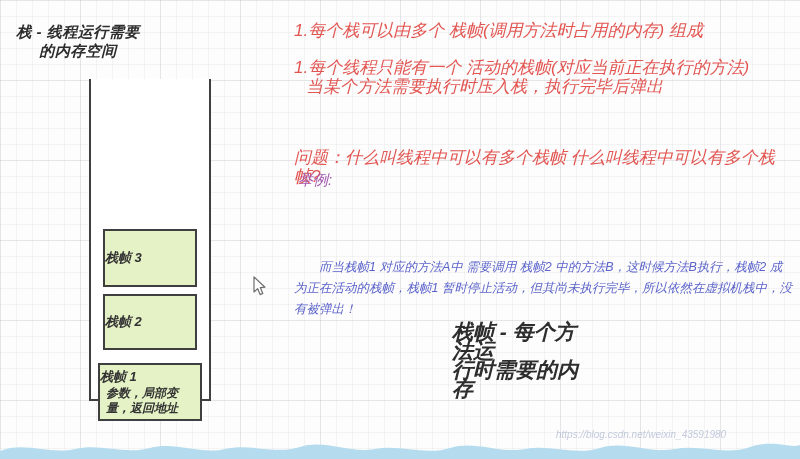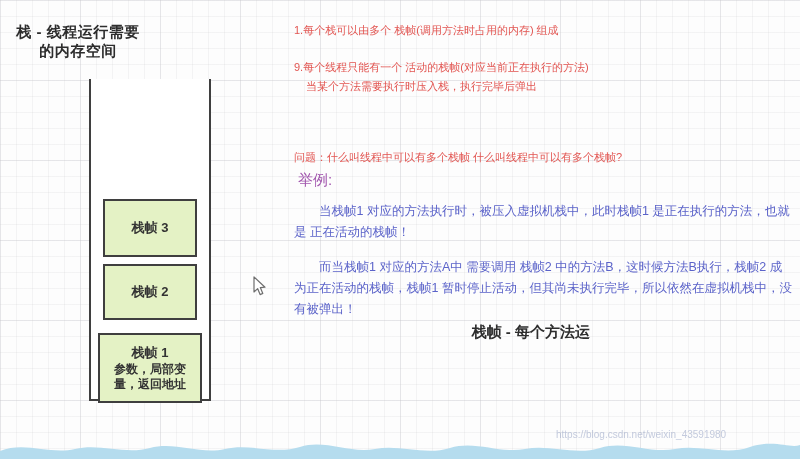--- a/index.html
+++ b/index.html
@@ -8,32 +8,33 @@
     width:800px;height:459px;
     overflow:hidden;
     font-family:"Liberation Sans","DejaVu Sans",sans-serif;
     background-color:#fdfdfd;
     background-image:
       linear-gradient(rgba(200,200,205,0.18) 1px, transparent 1px),
       linear-gradient(90deg, rgba(200,200,205,0.18) 1px, transparent 1px),
       linear-gradient(rgba(190,190,198,0.28) 1px, transparent 1px),
       linear-gradient(90deg, rgba(190,190,198,0.28) 1px, transparent 1px);
     background-size:16px 16px,16px 16px,80px 80px,80px 80px;
+    font-style:italic;
   }
   .abs{position:absolute;}
   .title{
     left:8px;top:22px;width:140px;
     text-align:center;
     font-size:15px;line-height:19px;font-weight:bold;
     color:var(--c-ink,#2d2d2d);
     letter-spacing:0.5px;
   }
   .red-note{
     color:var(--c-red,#e25551);
-    font-size:11px;line-height:19px;
+    font-size:17px;line-height:19px;
   }
   .note1{left:294px;top:21px;width:500px;}
   .note2{left:294px;top:58px;width:500px;}
   .note2-l2{margin-left:12px;}
   .question{left:294px;top:148px;width:505px;}
   .example-label{
     left:298px;top:170px;width:60px;
     color:var(--c-purple,#a257ae);
     font-size:15px;line-height:19px;
   }
@@ -41,43 +42,44 @@
     color:var(--c-blue,#5b63c9);
     font-size:12.5px;line-height:21px;
     text-indent:2em;
   }
   .p1{left:294px;top:201px;width:500px;}
   .p2{left:294px;top:257px;width:500px;}
   .p3{left:294px;top:324px;width:174px;line-height:20px;}
   .p4{left:294px;top:397px;width:502px;line-height:19px;}
   .frame-note{
     left:452px;top:322px;width:138px;
-    text-align:right;
-    font-size:15px;line-height:19px;font-weight:bold;
+    text-align:left;
+    font-size:21px;line-height:19px;font-weight:bold;
     color:var(--c-ink,#2d2d2d);
   }
   .stack-container{
     left:89px;top:79px;width:118px;height:320px;
     border-left:2px solid var(--c-frame-border,#3f3f3f);
     border-right:2px solid var(--c-frame-border,#3f3f3f);
     border-bottom:2px solid var(--c-frame-border,#3f3f3f);
     background:#fff;
   }
   .frame{
     position:absolute;
     background:var(--c-frame-fill,#e4f2c5);
     border:2px solid var(--c-frame-border,#3f3f3f);
     display:flex;flex-direction:column;
-    align-items:center;justify-content:center;
+    justify-content:center;
     font-weight:bold;color:#333;
     box-sizing:border-box;
+    margin-top:30px;
   }
   .frame-3{left:12px;top:120px;width:94px;height:58px;font-size:13px;}
   .frame-2{left:12px;top:185px;width:94px;height:56px;font-size:13px;}
-  .frame-1{left:7px;top:254px;width:104px;height:70px;font-size:13px;}
+  .frame-1{left:7px;top:254px;width:104px;height:58px;font-size:13px;}
   .frame-detail{
     font-size:12px;line-height:15px;
     width:84px;text-align:center;font-weight:bold;
   }
   .cursor{left:251px;top:276px;width:16px;height:22px;}
   .watermark{
     left:556px;top:429px;width:244px;
     font-size:10px;
     color:rgba(148,160,195,0.55);
     white-space:nowrap;
@@ -90,31 +92,31 @@
 
 <div class="canvas">
 
   <div class="abs title">
     <div>栈 - 线程运行需要</div>
     <div>的内存空间</div>
   </div>
 
   <div class="abs red-note note1">1.每个栈可以由多个 栈帧(调用方法时占用的内存) 组成</div>
   <div class="abs red-note note2">
-    <div>9.每个线程只能有一个 活动的栈帧(对应当前正在执行的方法)</div>
+    <div>1.每个线程只能有一个 活动的栈帧(对应当前正在执行的方法)</div>
     <div class="note2-l2">当某个方法需要执行时压入栈，执行完毕后弹出</div>
   </div>
   <div class="abs red-note question">问题：什么叫线程中可以有多个栈帧 什么叫线程中可以有多个栈帧?</div>
   <div class="abs example-label">举例:</div>
 
-  <div class="abs para p1">当栈帧1 对应的方法执行时，被压入虚拟机栈中，此时栈帧1 是正在执行的方法，也就是 正在活动的栈帧！</div>
   <div class="abs para p2">而当栈帧1 对应的方法A中 需要调用 栈帧2 中的方法B，这时候方法B执行，栈帧2 成为正在活动的栈帧，栈帧1 暂时停止活动，但其尚未执行完毕，所以依然在虚拟机栈中，没有被弹出！</div>
 
   <div class="abs frame-note">
     <div>栈帧 - 每个方法运</div>
+    <div>行时需要的内存</div>
   </div>
 
   <div class="abs stack-container">
     <div class="frame frame-3">
       <div>栈帧 3</div>
     </div>
     <div class="frame frame-2">
       <div>栈帧 2</div>
     </div>
     <div class="frame frame-1">

